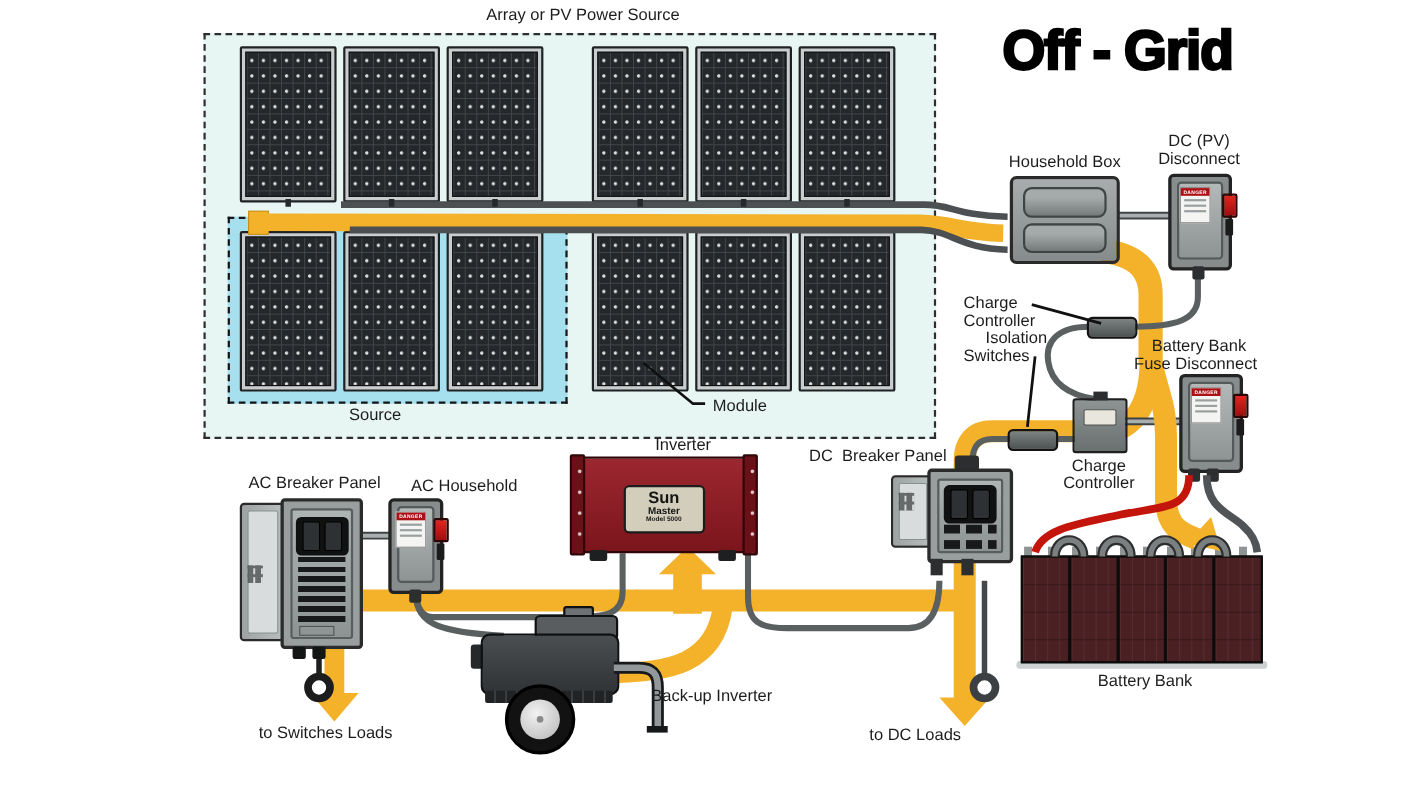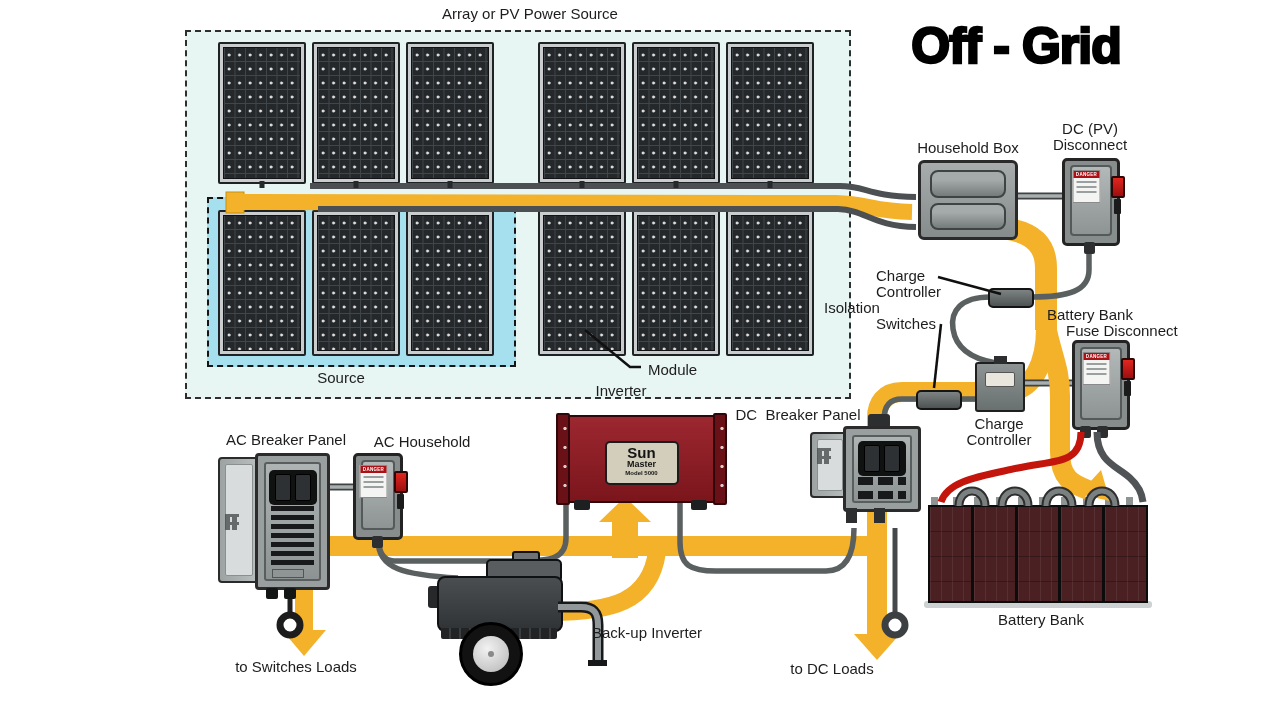--- a/index.html
+++ b/index.html
@@ -211,21 +211,21 @@
       <div class="dl"></div>
         <div class="dl"></div>
         <div class="dl"></div>
     </div>
     <div class="handle"></div>
     <div class="latch"></div>
     <div class="stub" style="left:5px"></div>
     <div class="stub" style="left:22px"></div>
   </div>
 
-  <div class="comp inverter" style="left:560px;top:415px;width:163px;height:88px">
+  <div class="comp inverter" style="left:522px;top:415px;width:163px;height:88px">
     <div class="flange" style="left:-6px"></div>
     <div class="flange" style="right:-6px"></div>
     <div class="plate">
       <div class="l1">Sun</div>
       <div class="l2">Master</div>
       <div class="l3">Model 5000</div>
     </div>
     <div class="ivport" style="left:12px"></div>
     <div class="ivport" style="right:14px"></div>
   </div>
@@ -314,29 +314,29 @@
     <path d="M588,663 L607,663" stroke="#17181a" stroke-width="6"></path>
   </svg>
 
   <div class="lbl ctr" style="left:530px;top:6px">Array or PV Power Source</div>
   <div class="lbl ctr title" style="left:1016px;top:38px">Off - Grid</div>
   <div class="lbl ctr" style="left:968px;top:140px">Household Box</div>
   <div class="lbl ctr" style="left:1090px;top:121px">DC (PV)</div>
   <div class="lbl ctr" style="left:1090px;top:137px">Disconnect</div>
   <div class="lbl" style="left:876px;top:268px">Charge</div>
   <div class="lbl" style="left:876px;top:284px">Controller</div>
-  <div class="lbl" style="left:824px;top:300px">Isolation</div>
+  <div class="lbl" style="left:896px;top:300px">Isolation</div>
   <div class="lbl" style="left:876px;top:316px">Switches</div>
   <div class="lbl" style="left:1047px;top:307px">Battery Bank</div>
-  <div class="lbl" style="left:1066px;top:323px">Fuse Disconnect</div>
+  <div class="lbl" style="left:1031px;top:323px">Fuse Disconnect</div>
   <div class="lbl ctr" style="left:999px;top:416px">Charge</div>
   <div class="lbl ctr" style="left:999px;top:432px">Controller</div>
   <div class="lbl ctr" style="left:341px;top:370px">Source</div>
   <div class="lbl" style="left:648px;top:362px">Module</div>
-  <div class="lbl ctr" style="left:621px;top:383px">Inverter</div>
+  <div class="lbl ctr" style="left:621px;top:397px">Inverter</div>
   <div class="lbl ctr" style="left:798px;top:407px">DC  Breaker Panel</div>
   <div class="lbl ctr" style="left:286px;top:432px">AC Breaker Panel</div>
   <div class="lbl ctr" style="left:422px;top:434px">AC Household</div>
   <div class="lbl" style="left:592px;top:625px">Back-up Inverter</div>
   <div class="lbl ctr" style="left:1041px;top:612px">Battery Bank</div>
   <div class="lbl ctr" style="left:296px;top:659px">to Switches Loads</div>
   <div class="lbl ctr" style="left:832px;top:661px">to DC Loads</div>
 
 </div>
 

